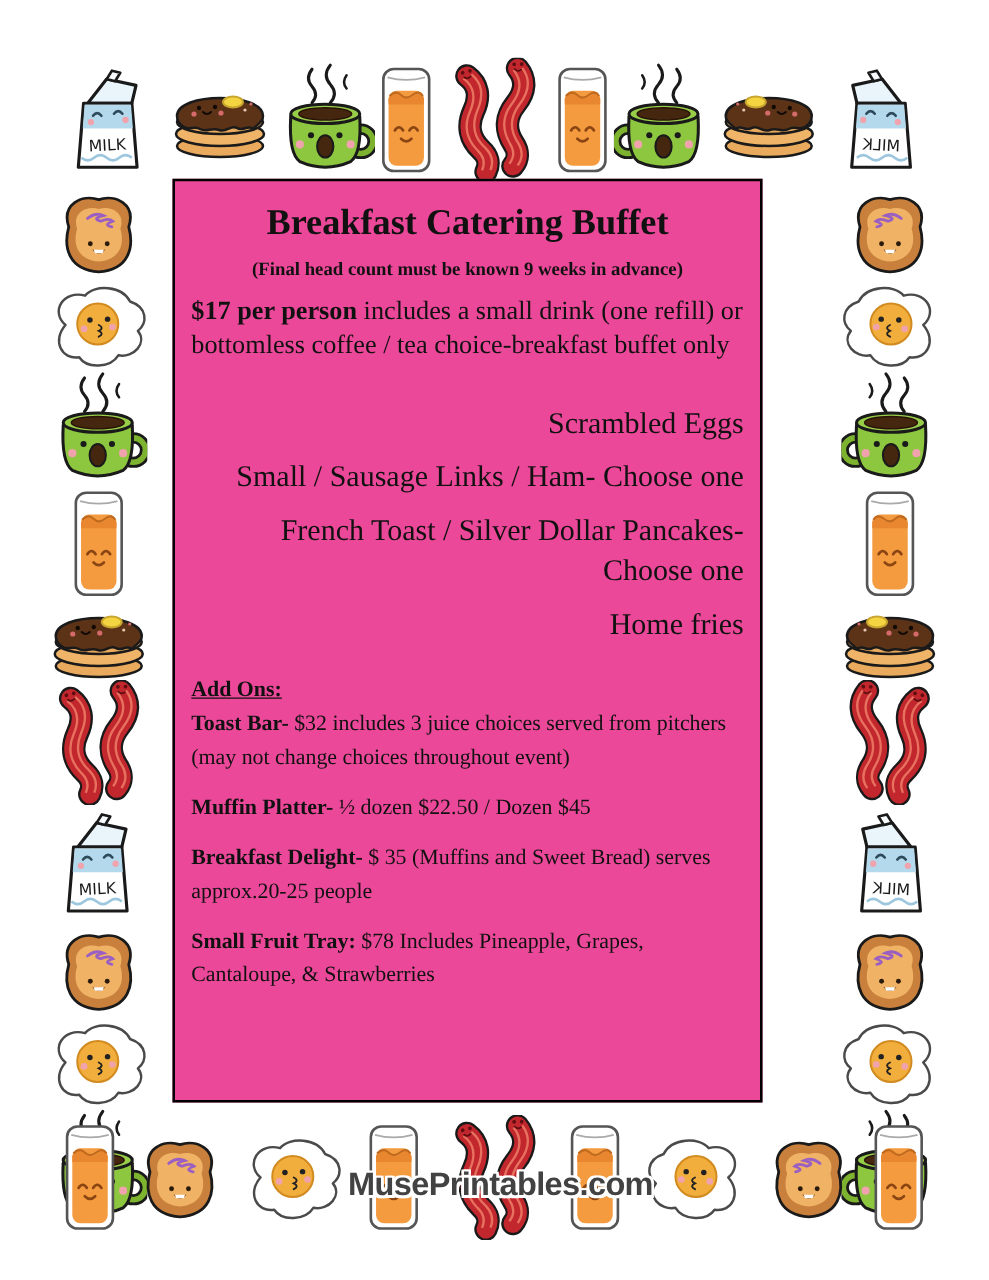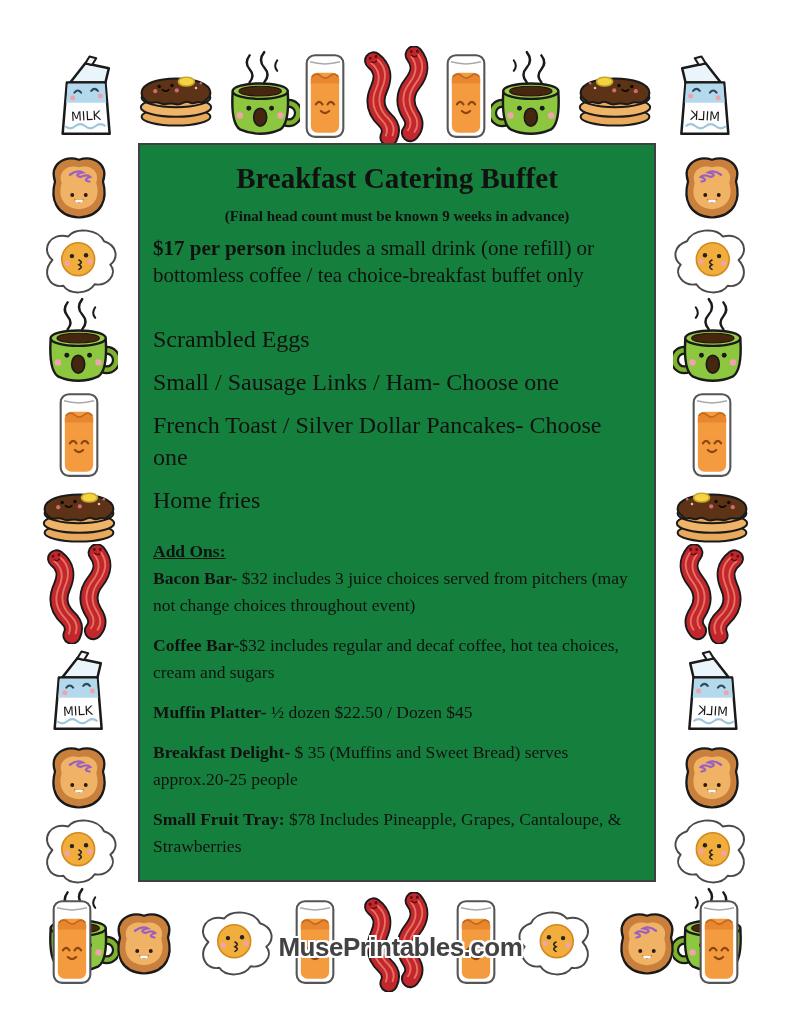--- a/index.html
+++ b/index.html
@@ -19,26 +19,26 @@
   .b-milk{width:86px;height:94px;}
   .b-pancakes{width:90px;height:64px;}
   .b-coffee{width:78px;height:94px;}
   .b-juice{width:48px;height:90px;}
   .b-bacon{width:90px;height:100px;}
   .b-toast{width:72px;height:76px;}
   .b-egg{width:88px;height:72px;}
   .flip{transform:scaleX(-1);}
 
   
-  .card{position:absolute;left:138px;top:143px;width:518px;height:739px;box-sizing:border-box;
-        border:2px solid #404040;background:#15803d;padding:6px 13px;z-index:2;}
+  .card{position:absolute;left:138px;top:143px;width:472px;height:739px;box-sizing:border-box;
+        border:2px solid #000000;background:#ec4899;padding:6px 13px;z-index:2;}
   .title{margin:8px 0 0;text-align:center;font-size:29px;font-weight:bold;line-height:38px;}
   .subtitle{margin-top:8px;text-align:center;font-size:15px;font-weight:bold;line-height:22px;}
   .intro{margin:8px 0 0;font-size:21px;line-height:27px;}
-  .mains{margin-top:34px;text-align:left;}
+  .mains{margin-top:34px;text-align:right;}
   .main-item{font-size:24px;line-height:32px;margin-bottom:11px;}
   .addons{margin-top:22px;font-size:17.5px;line-height:27px;}
   .addon-heading{margin:0;text-decoration:underline;}
   .addon{margin:13px 0 0;}
   .addon.first{margin-top:0;}
   .bold{font-weight:bold;}
   p{margin:0;}
 
   
   .watermark{position:absolute;top:932px;left:50%;transform:translateX(-48%);z-index:5;
@@ -284,22 +284,21 @@
 
     <div class="mains">
       <div class="main-item">Scrambled Eggs</div>
       <div class="main-item">Small / Sausage Links / Ham- Choose one</div>
       <div class="main-item">French Toast / Silver Dollar Pancakes- Choose one</div>
       <div class="main-item">Home fries</div>
     </div>
 
     <div class="addons">
       <p class="addon-heading bold">Add Ons:</p>
-      <p class="addon first"><span class="bold">Bacon Bar-</span><span> $32 includes 3 juice choices served from pitchers (may not change choices throughout event)</span></p>
-      <p class="addon"><span class="bold">Coffee Bar-</span><span>$32 includes regular and decaf coffee, hot tea choices, cream and sugars</span></p>
+      <p class="addon first"><span class="bold">Toast Bar-</span><span> $32 includes 3 juice choices served from pitchers (may not change choices throughout event)</span></p>
       <p class="addon"><span class="bold">Muffin Platter-</span><span> ½ dozen $22.50 / Dozen $45</span></p>
       <p class="addon"><span class="bold">Breakfast Delight-</span><span> $ 35 (Muffins and Sweet Bread) serves approx.20-25 people</span></p>
       <p class="addon"><span class="bold">Small Fruit Tray:</span><span> $78 Includes Pineapple, Grapes, Cantaloupe, &amp; Strawberries</span></p>
     </div>
   </div>
 
   <div class="watermark">MusePrintables.com</div>
 
 </div>
 

